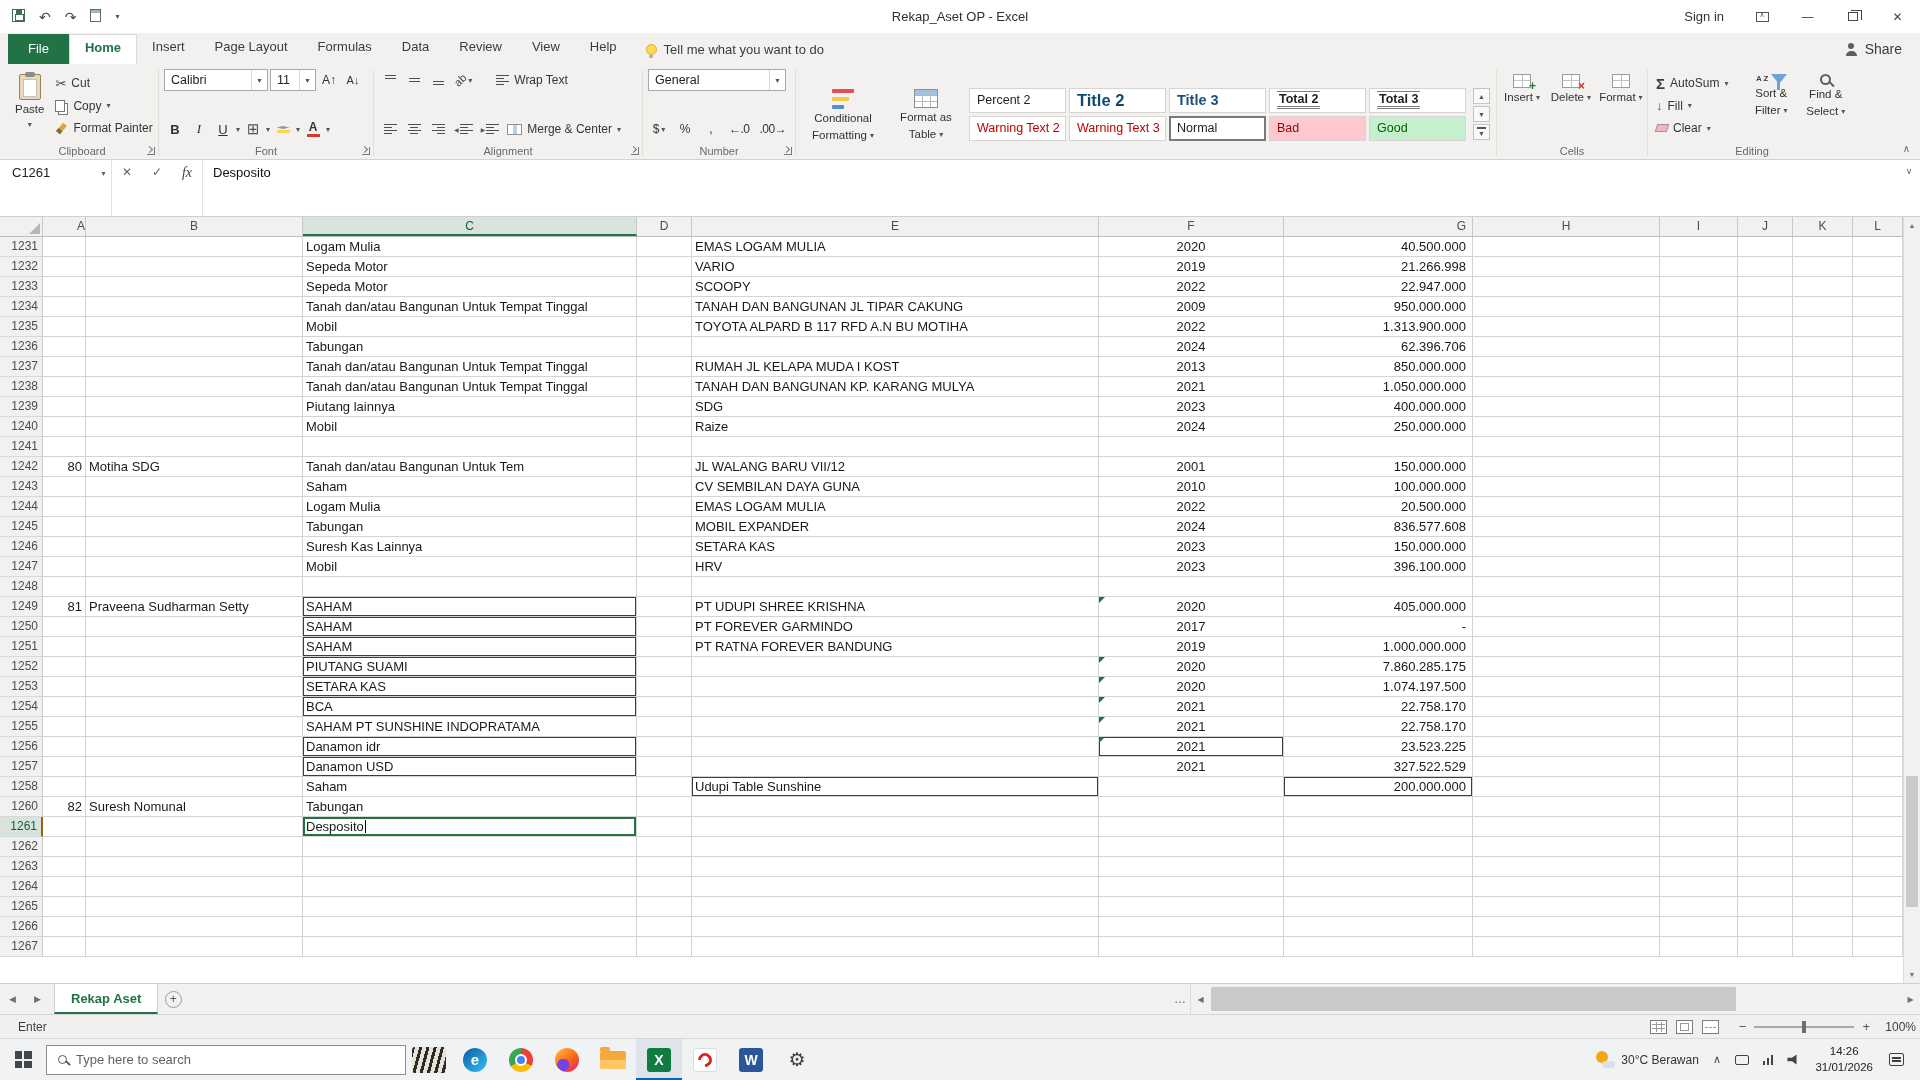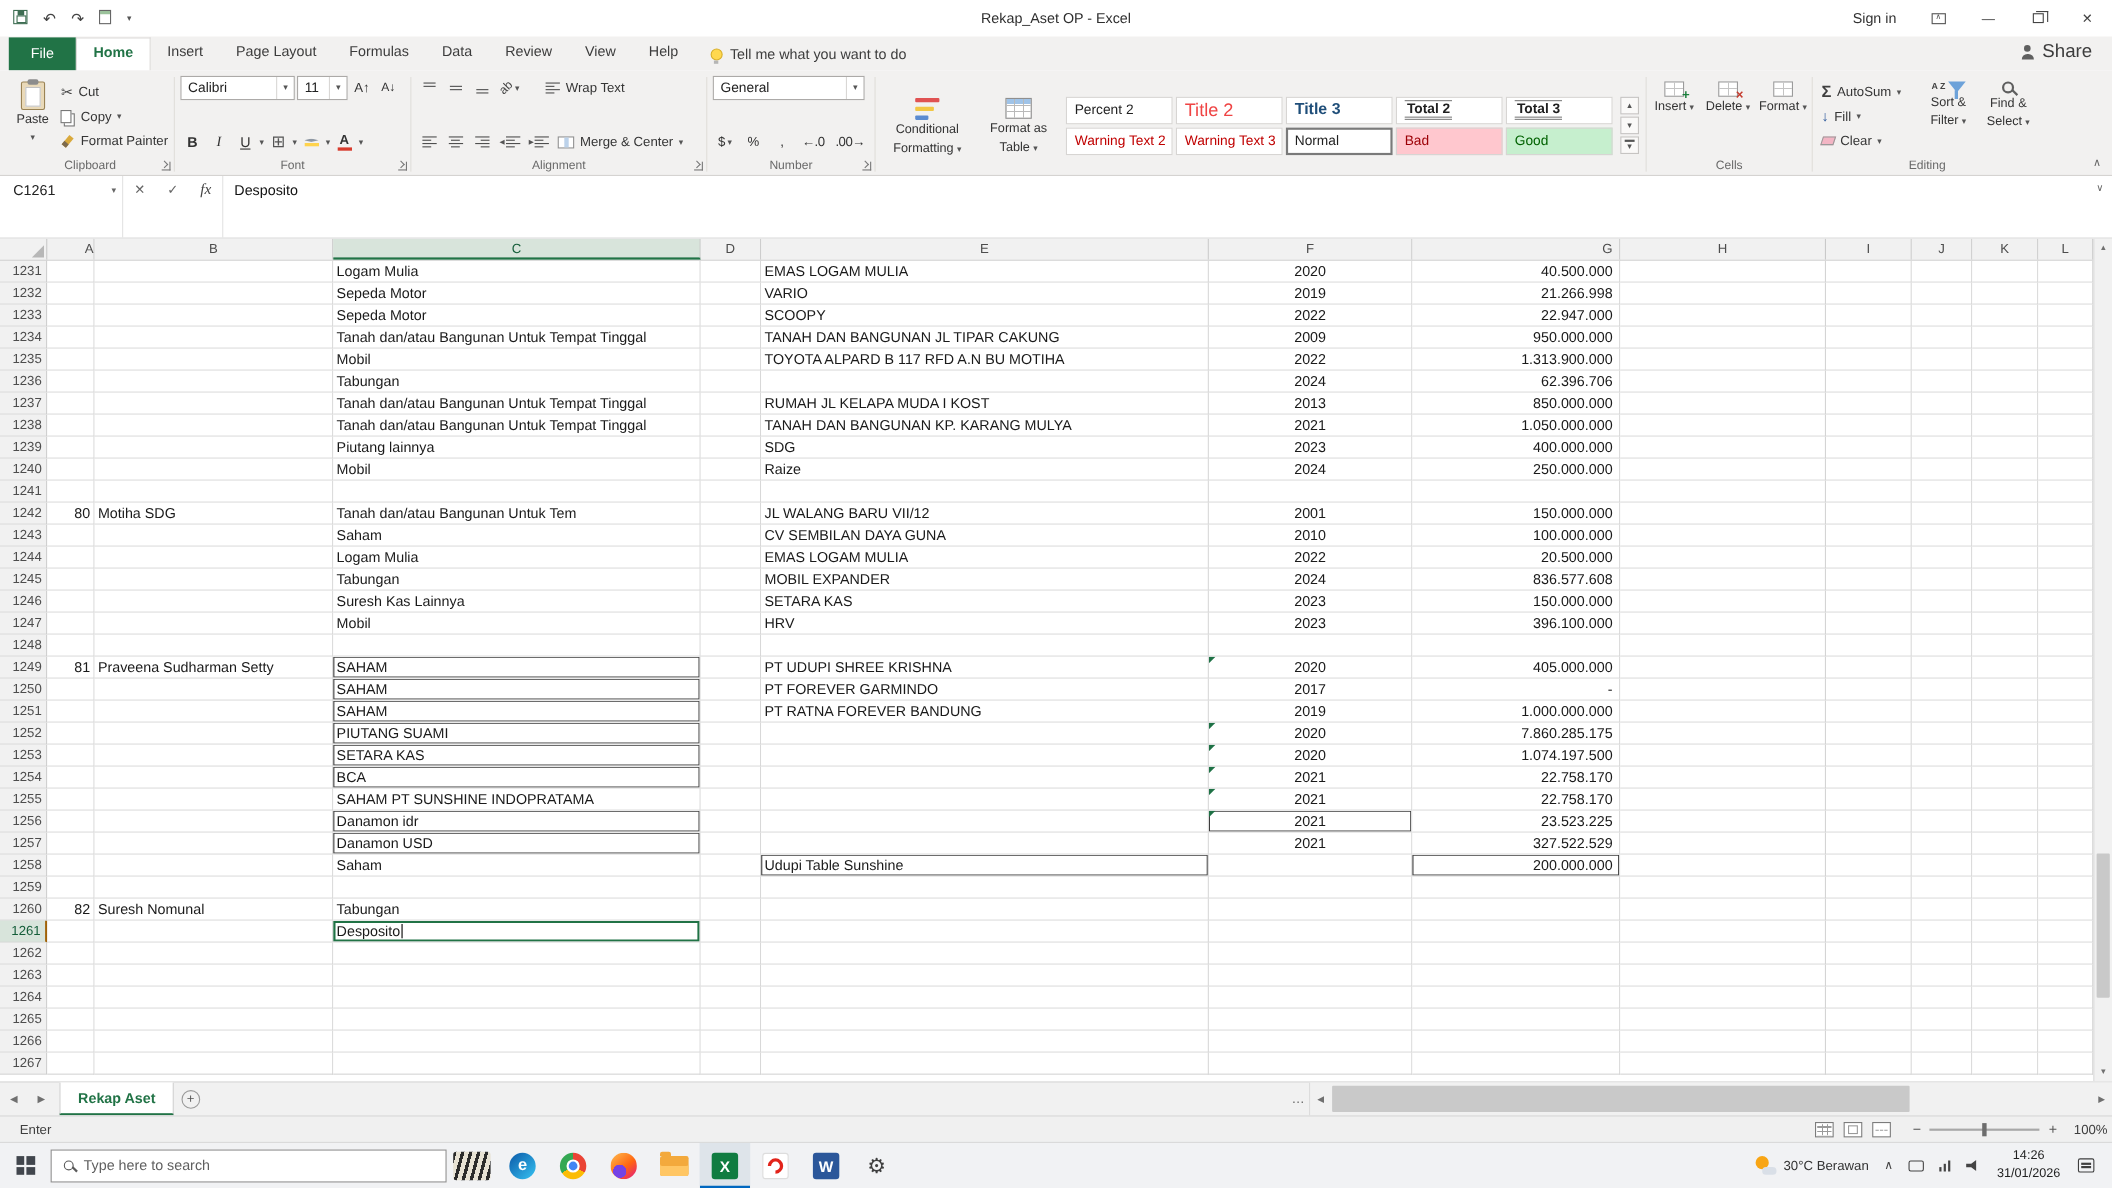--- a/index.html
+++ b/index.html
@@ -25,21 +25,21 @@
 .ic-ribbonopts{width:13px;height:10px;border:1px solid #555;position:relative}
 .ic-ribbonopts::after{content:"∧";position:absolute;left:2.5px;top:-2px;font-size:7px;color:#555}
 
 .ribbon-tabs{height:31px;background:#f2f1f0;display:flex;align-items:flex-end;padding-left:8px;flex:none}
 .rtab{padding:6px 15px 7px;font-size:13px;color:#3c3c3c;line-height:1}
 .rtab.file{background:#217346;color:#fff;padding:8px 20px 9px}
 .rtab.active{background:#fff;color:#217346;font-weight:700;border:1px solid #dcdad8;border-bottom:0}
 .tellme{display:flex;align-items:center;gap:7px;margin-left:14px;padding-bottom:7px;font-size:13px;color:#3c3c3c}
 .ic-bulb{width:11px;height:11px;border-radius:50%;background:#ffd84f;border:1px solid #d8af2a;position:relative}
 .ic-bulb::after{content:"";position:absolute;left:2.5px;bottom:-4px;width:4px;height:3px;background:#b5b5b5}
-.share{margin-left:auto;display:flex;align-items:center;gap:7px;padding:0 18px 7px;font-size:17px;color:#3c3c3c}
+.share{margin-left:auto;display:flex;align-items:center;gap:7px;padding:0 18px 7px;font-size:14px;color:#3c3c3c}
 .ic-person{width:13px;height:13px;position:relative}
 .ic-person::before{content:"";position:absolute;top:0;left:3.5px;width:6px;height:6px;border-radius:50%;background:#5f5f5f}
 .ic-person::after{content:"";position:absolute;bottom:0;left:1px;width:11px;height:5px;border-radius:5px 5px 0 0;background:#5f5f5f}
 
 .ribbon{height:96px;background:#f2f1f0;border-bottom:1px solid #d5d3d1;display:flex;padding:3px 6px 0;position:relative;flex:none}
 .rgroup{display:flex;flex-direction:column;padding:0 5px;position:relative;flex:none}
 .rsep{width:1px;background:#e0deda;margin:3px 0;flex:none}
 .rg-body{flex:1;display:flex;align-items:stretch;gap:4px;padding-top:2px}
 .rg-label{height:17px;font-size:11px;color:#696969;display:flex;align-items:center;justify-content:center}
 .launcher{position:absolute;right:3px;bottom:4px;width:8px;height:8px;border-right:1px solid #777;border-bottom:1px solid #777}
@@ -91,21 +91,21 @@
 .ic-condfmt i{height:4px;border-radius:1px}
 .ic-condfmt i:nth-child(1){background:#e05252;width:100%}
 .ic-condfmt i:nth-child(2){background:#f2c744;width:75%}
 .ic-condfmt i:nth-child(3){background:#5b8bd0;width:55%}
 .ic-fmttable{width:24px;height:19px;border:1px solid #8f8f8f;background:linear-gradient(#9fc3e8 0 5px,#fff 5px);position:relative}
 .ic-fmttable::after{content:"";position:absolute;inset:0;background:repeating-linear-gradient(90deg,transparent 0 7px,#b9b9b9 7px 8px),repeating-linear-gradient(0deg,transparent 0 5px,#b9b9b9 5px 6px)}
 .gallery{display:grid;grid-template-columns:repeat(5,97px);grid-auto-rows:25px;gap:3px;align-content:center;padding:0 2px}
 .gal-item{background:#fff;border:1px solid #d7d5d3;display:flex;align-items:center;padding:0 7px;overflow:hidden;white-space:nowrap}
 .gal-item .gal-text{font-size:12.5px;color:#1f1f1f}
 .gal-item.selected{border:2px solid #7a7a7a;padding:0 6px}
-.g-title2 .gal-text{color:#ef4444;font-weight:400;font-size:16.5px}
+.g-title2 .gal-text{color:#0c4a6e;font-weight:700;font-size:16.5px}
 .g-title3 .gal-text{color:#1f4e79;font-weight:700;font-size:14.5px}
 .g-total .gal-text{font-weight:700;border-top:1px solid #7f7f7f;border-bottom:3px double #7f7f7f;padding:0 2px}
 .g-warning .gal-text{color:#c00000}
 .g-bad{background:#ffc7ce}.g-bad .gal-text{color:#9c0006}
 .g-good{background:#c6efce}.g-good .gal-text{color:#006100}
 .galscroll{display:flex;flex-direction:column;justify-content:center;gap:2px;padding-left:1px}
 .gs-btn{width:17px;height:16px;border:1px solid #c6c4c2;background:#faf9f8;display:flex;align-items:center;justify-content:center;font-size:7px;color:#555;flex-direction:column;line-height:1}
 .gs-btn .bar{width:9px;height:1.5px;background:#555;margin-bottom:1px}
 
 .ic-cells{width:18px;height:14px;border:1px solid #9b9b9b;background:#fff;position:relative}
@@ -1018,35 +1018,20 @@
         <div class="cell col-e boxed"><span class="cv">Udupi Table Sunshine</span></div>
         <div class="cell col-f"></div>
         <div class="cell col-g boxed"><span class="cv">200.000.000</span></div>
         <div class="cell col-h"></div>
         <div class="cell col-i"></div>
         <div class="cell col-j"></div>
         <div class="cell col-k"></div>
         <div class="cell col-l"></div>
       </div>
       <div class="grid-row">
-        <div class="rh">1259</div>
-        <div class="cell col-a"></div>
-        <div class="cell col-b"></div>
-        <div class="cell col-c"></div>
-        <div class="cell col-d"></div>
-        <div class="cell col-e"></div>
-        <div class="cell col-f"></div>
-        <div class="cell col-g"></div>
-        <div class="cell col-h"></div>
-        <div class="cell col-i"></div>
-        <div class="cell col-j"></div>
-        <div class="cell col-k"></div>
-        <div class="cell col-l"></div>
-      </div>
-      <div class="grid-row">
         <div class="rh">1260</div>
         <div class="cell col-a"><span class="cv">82</span></div>
         <div class="cell col-b"><span class="cv">Suresh Nomunal</span></div>
         <div class="cell col-c"><span class="cv">Tabungan</span></div>
         <div class="cell col-d"></div>
         <div class="cell col-e"></div>
         <div class="cell col-f"></div>
         <div class="cell col-g"></div>
         <div class="cell col-h"></div>
         <div class="cell col-i"></div>

